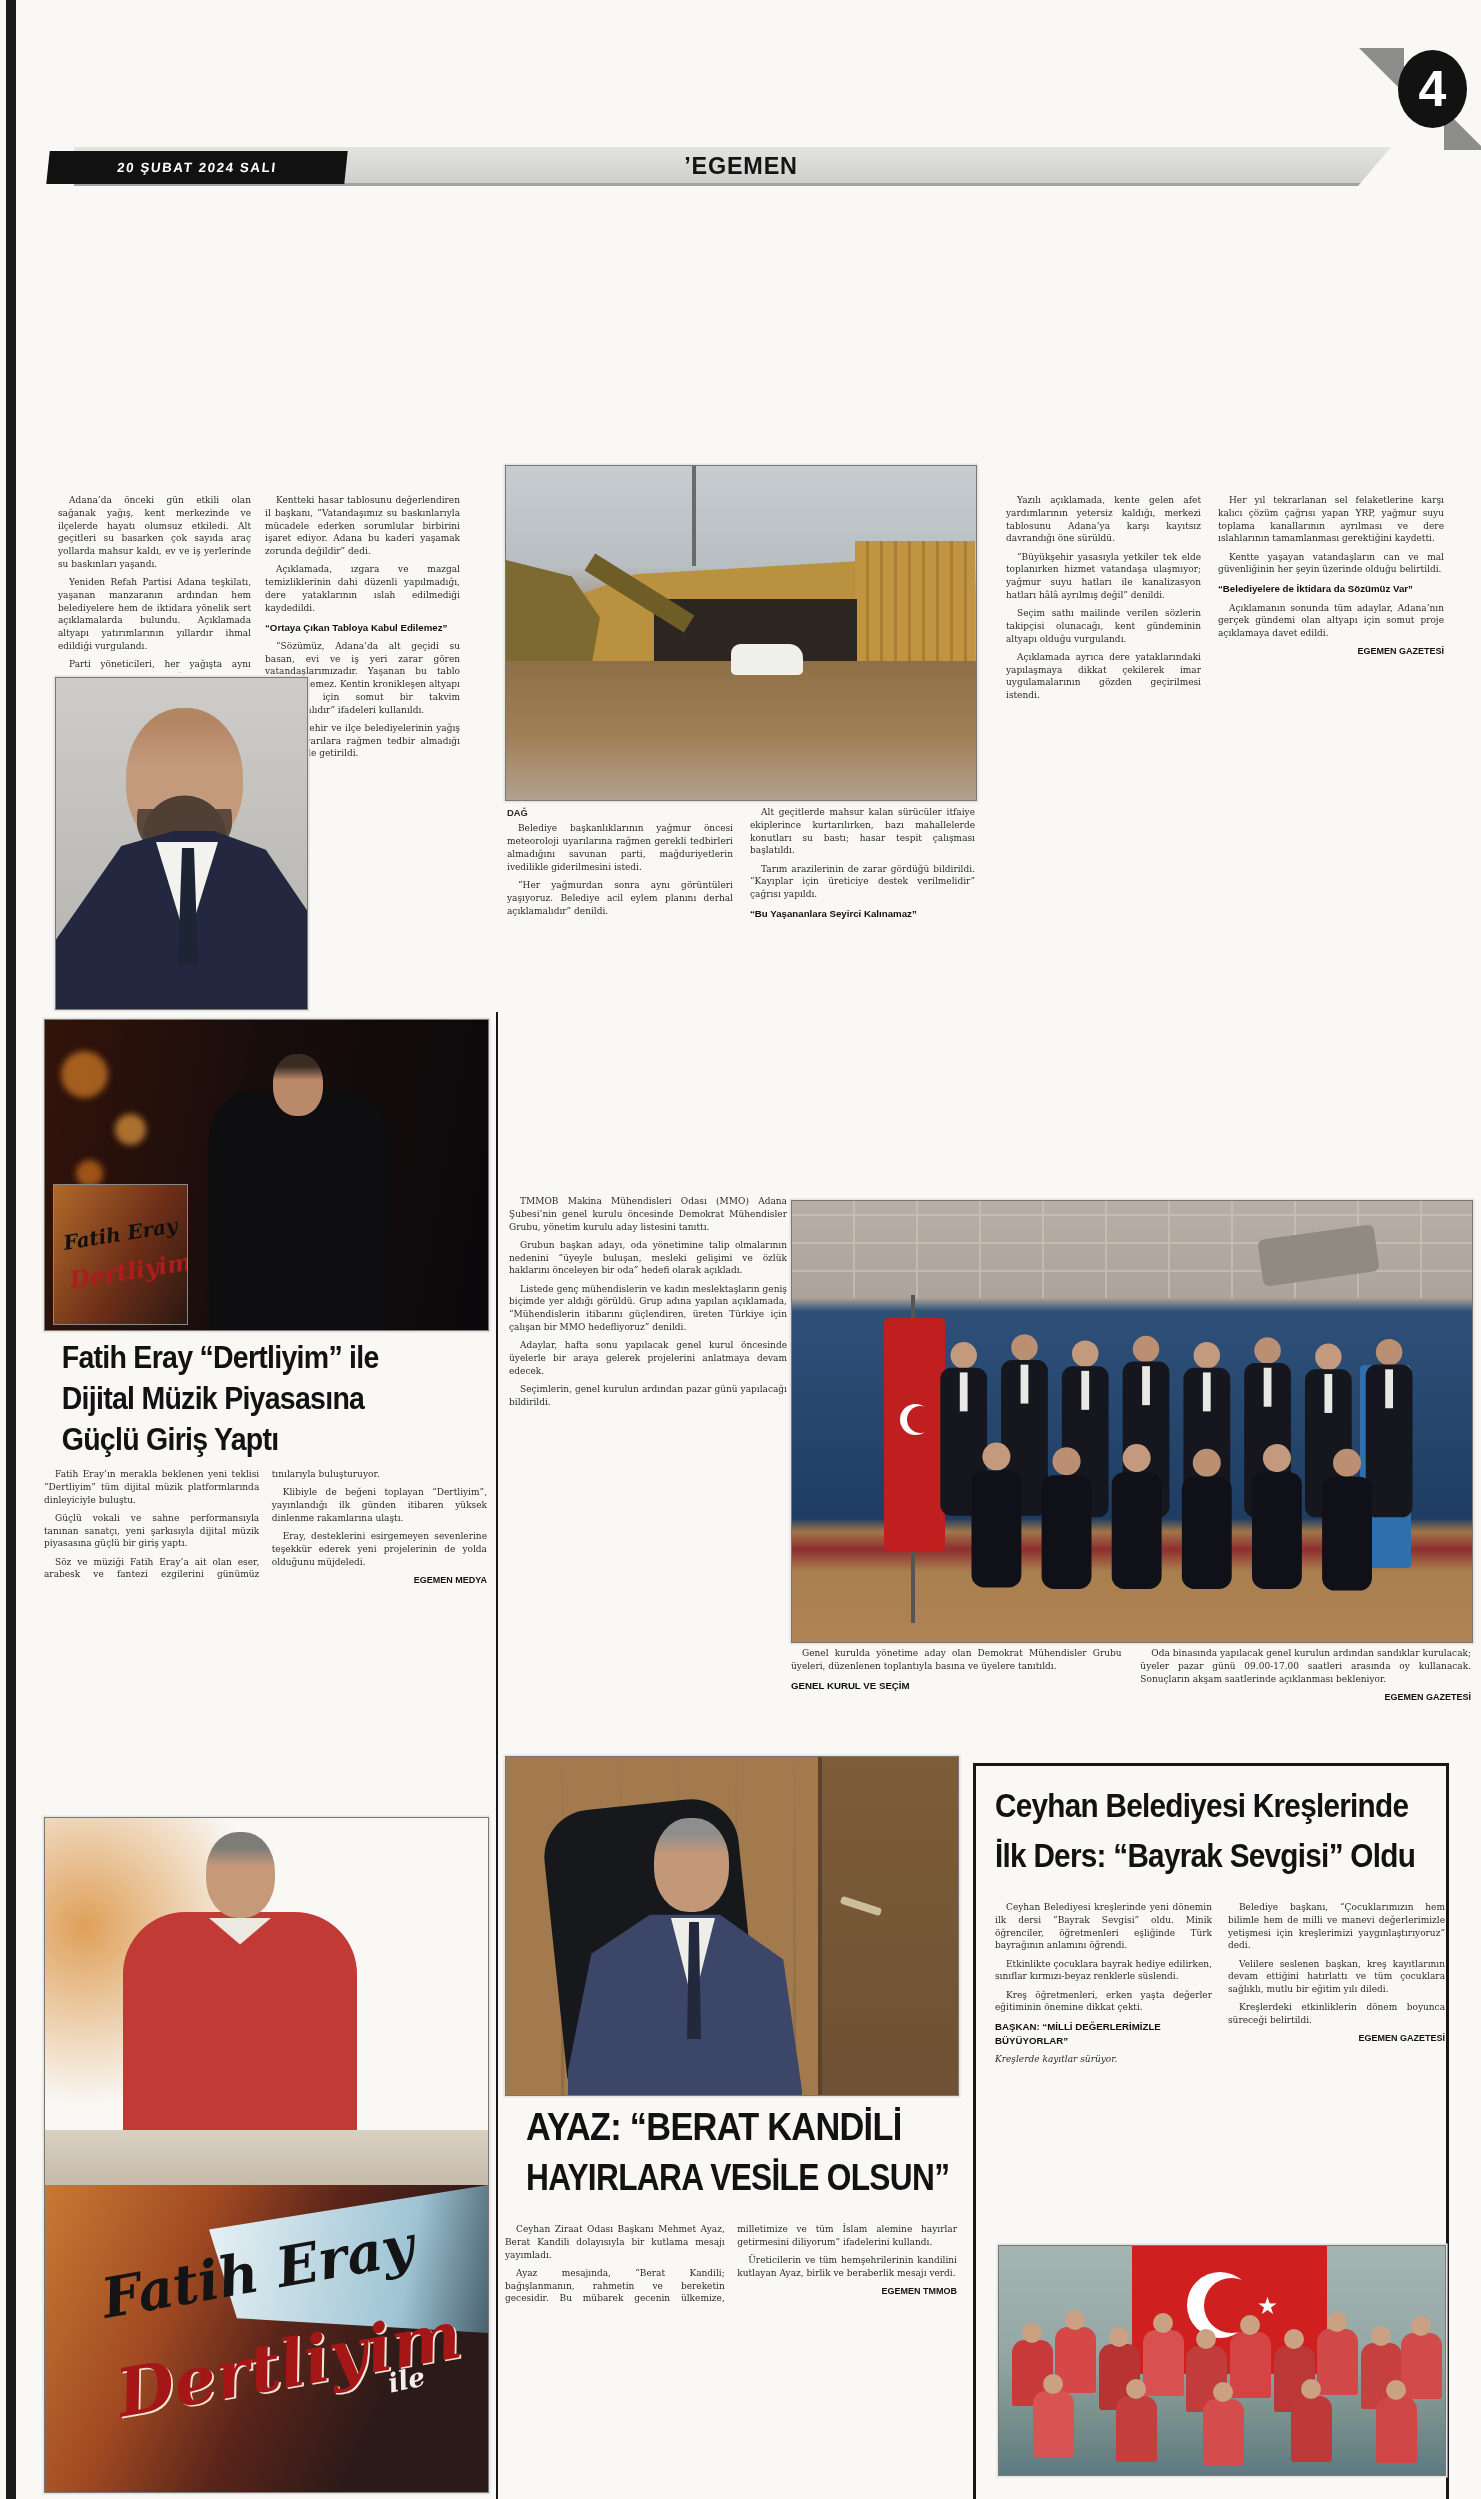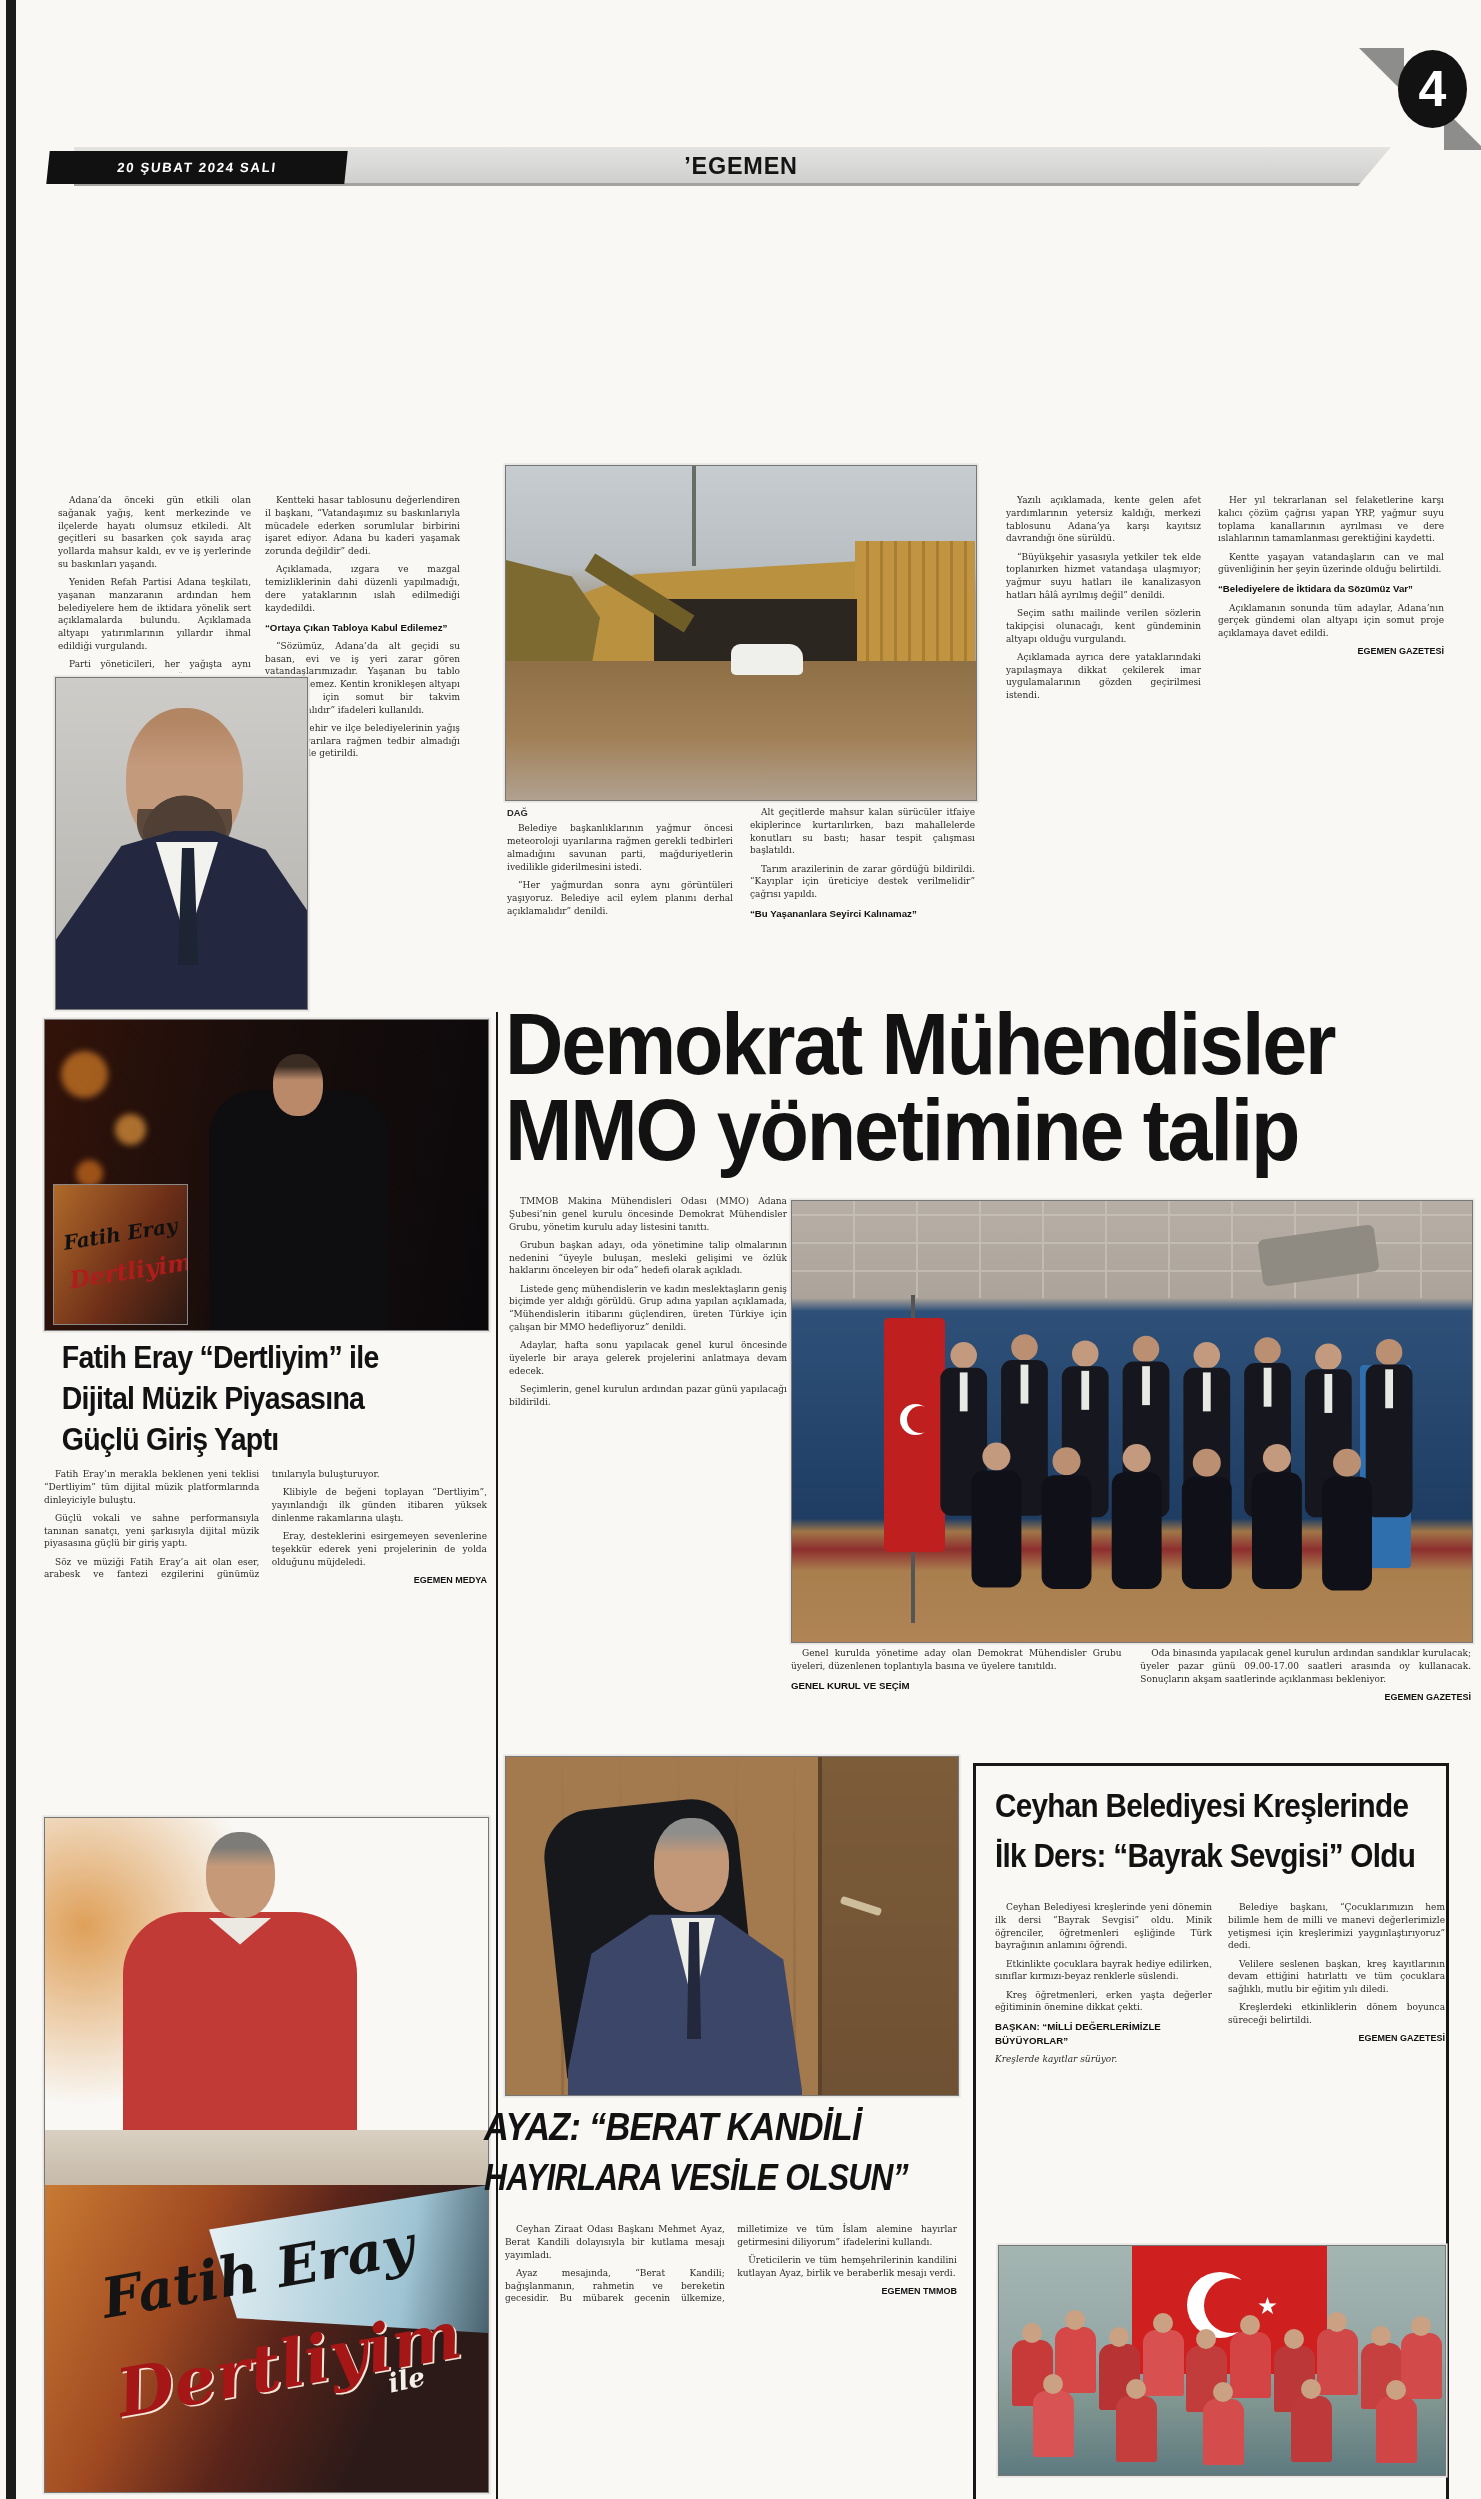--- a/index.html
+++ b/index.html
@@ -272,24 +272,20 @@
     <div class="collar"></div>
     <div class="face2"></div>
     <div class="table"></div>
     <div class="art"></div>
     <div class="ice"></div>
     <div class="script s1">Fatih Eray</div>
     <div class="script s2">Dertliyim</div>
     <div class="script s3">ile</div>
   </div>
 
-  <div class="abs hl-mmo" style="left:505px;top:1001px;width:970px;">
-    <span class="hl-line">Demokrat Mühendisler</span>
-    <span class="hl-line">MMO yönetimine talip</span>
-  </div>
 
   <div class="abs body-text" style="left:509px;top:1195px;width:278px;height:555px;">
       <p class="para">TMMOB Makina Mühendisleri Odası (MMO) Adana Şubesi’nin genel kurulu öncesinde Demokrat Mühendisler Grubu, yönetim kurulu aday listesini tanıttı.</p>
       <p class="para">Grubun başkan adayı, oda yönetimine talip olmalarının nedenini “üyeyle buluşan, mesleki gelişimi ve özlük haklarını önceleyen bir oda” hedefi olarak açıkladı.</p>
       <p class="para">Listede genç mühendislerin ve kadın meslektaşların geniş biçimde yer aldığı görüldü. Grup adına yapılan açıklamada, “Mühendislerin itibarını güçlendiren, üreten Türkiye için çalışan bir MMO hedefliyoruz” denildi.</p>
       <p class="para">Adaylar, hafta sonu yapılacak genel kurul öncesinde üyelerle bir araya gelerek projelerini anlatmaya devam edecek.</p>
       <p class="para">Seçimlerin, genel kurulun ardından pazar günü yapılacağı bildirildi.</p>
     </div>
 
   <div class="abs photo group" style="left:791px;top:1200px;width:680px;height:441px;">
@@ -382,21 +378,21 @@
   <div class="abs photo desk" style="left:505px;top:1756px;width:452px;height:338px;">
     <div class="door"></div>
     <div class="handle"></div>
     <div class="chair"></div>
     <div class="man-suit"></div>
     <div class="man-head"></div>
     <div class="man-shirt"></div>
     <div class="man-tie"></div>
   </div>
 
-  <div class="abs hl-mid" style="left:484px;top:2101px;width:452px;font-style:italic;">
+  <div class="abs hl-mid" style="left:526px;top:2101px;width:452px;">
     <span class="hl-line">AYAZ: “BERAT KANDİLİ</span>
     <span class="hl-line l2">HAYIRLARA VESİLE OLSUN”</span>
   </div>
 
   <div class="abs body-text two-col" style="left:505px;top:2223px;width:452px;height:271px;">
       <p class="para">Ceyhan Ziraat Odası Başkanı Mehmet Ayaz, Berat Kandili dolayısıyla bir kutlama mesajı yayımladı.</p>
       <p class="para">Ayaz mesajında, “Berat Kandili; bağışlanmanın, rahmetin ve bereketin gecesidir. Bu mübarek gecenin ülkemize, milletimize ve tüm İslam alemine hayırlar getirmesini diliyorum” ifadelerini kullandı.</p>
       <p class="para">Üreticilerin ve tüm hemşehrilerinin kandilini kutlayan Ayaz, birlik ve beraberlik mesajı verdi.</p>
       <p class="sig">EGEMEN TMMOB</p>
     </div>

